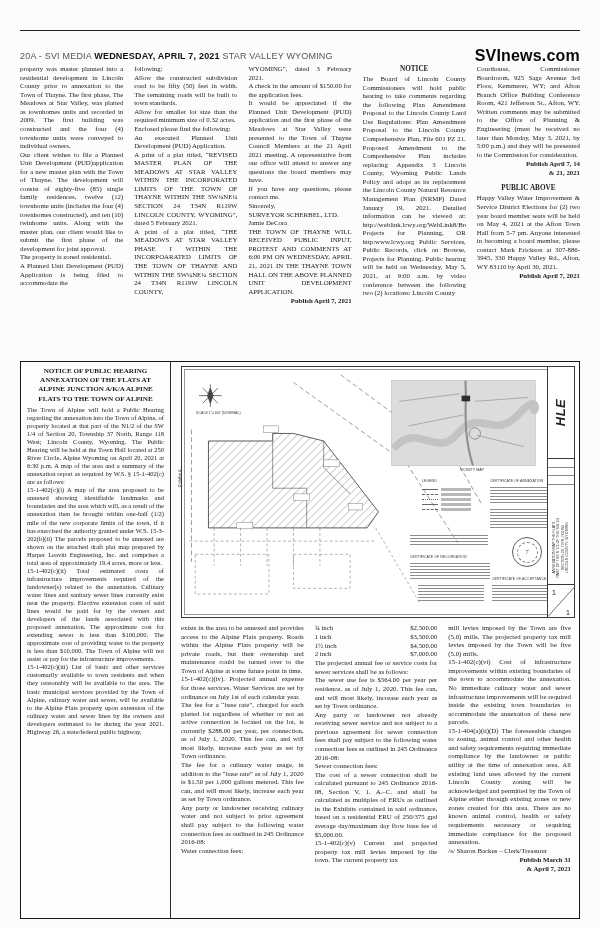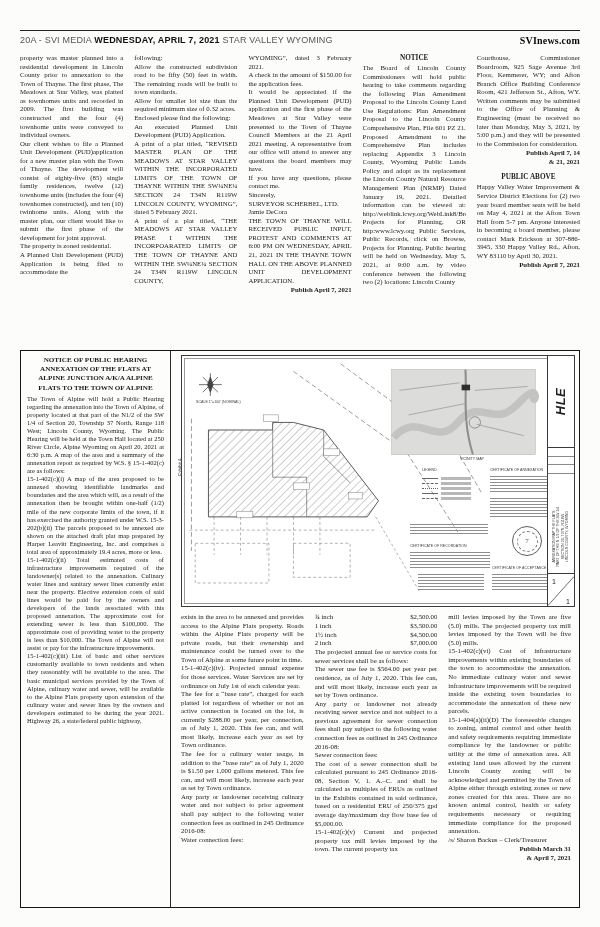--- a/index.html
+++ b/index.html
@@ -1,34 +1,34 @@
 <!DOCTYPE html>
 <html><head>
 <meta charset="utf-8">
 <style>
   * { margin:0; padding:0; box-sizing:border-box; }
   html,body { width:600px; height:927px; background:#e8e8e6; }
   body { font-family:"Liberation Serif", serif; color:#1c1c1c; }
   .page { width:600px; height:927px; background:#fcfcfb; padding:30px 20px 0 20px; overflow:hidden; }
 
   
-  .masthead { border-top:1.5px solid #222; padding-top:4px; display:flex; justify-content:space-between;
-              font-family:"Liberation Sans", sans-serif; font-size:9px; align-items:flex-start; }
+  .masthead { border-top:1.5px solid #222; padding-top:16px; display:flex; justify-content:space-between;
+              font-family:"Liberation Sans", sans-serif; font-size:9px; align-items:center; }
   .mh-left { color:#555; letter-spacing:.2px; }
   .mh-left .bold { color:#101010; font-weight:bold; }
-  .mh-right { font-weight:bold; font-size:10px; color:#090909; letter-spacing:.2px;font-family:Liberation Serif, serif; }
+  .mh-right { font-weight:bold; font-size:16px; color:#090909; letter-spacing:.2px; }
 
   
   .just { text-align:justify; white-space:pre-line; }
   .h   { font-weight:bold; text-align:center; white-space:pre-line; }
   .pub { font-weight:bold; text-align:right; white-space:pre-line; }
   .sp  { margin-top:7px; }
 
   
-  .top-cols { display:flex; gap:11px; margin-top:8px; height:290px; overflow:hidden; }
+  .top-cols { display:flex; gap:11px; margin-top:0; height:290px; overflow:hidden; }
   .top-cols .col { flex:1 1 0; font-size:6.8px; line-height:1.26; overflow:hidden; }
   .top-cols .h { font-size:7.2px; margin-bottom:1px; }
   .top-cols .pub { font-size:6.8px; margin-top:1px; }
 
   
   .annex-box { margin-top:6px; border:1.5px solid #161616; height:558px; display:flex; background:#fdfdfc; }
   .annex-left { width:150px; border-right:1px solid #2a2a2a; padding:5px 6px; overflow:hidden; }
   .annex-left .h { font-size:7.1px; line-height:1.3; margin-bottom:2px; }
   .annex-left .just { font-size:6.5px; line-height:1.24; }
   .annex-right { flex:1; display:flex; flex-direction:column; min-width:0; }

